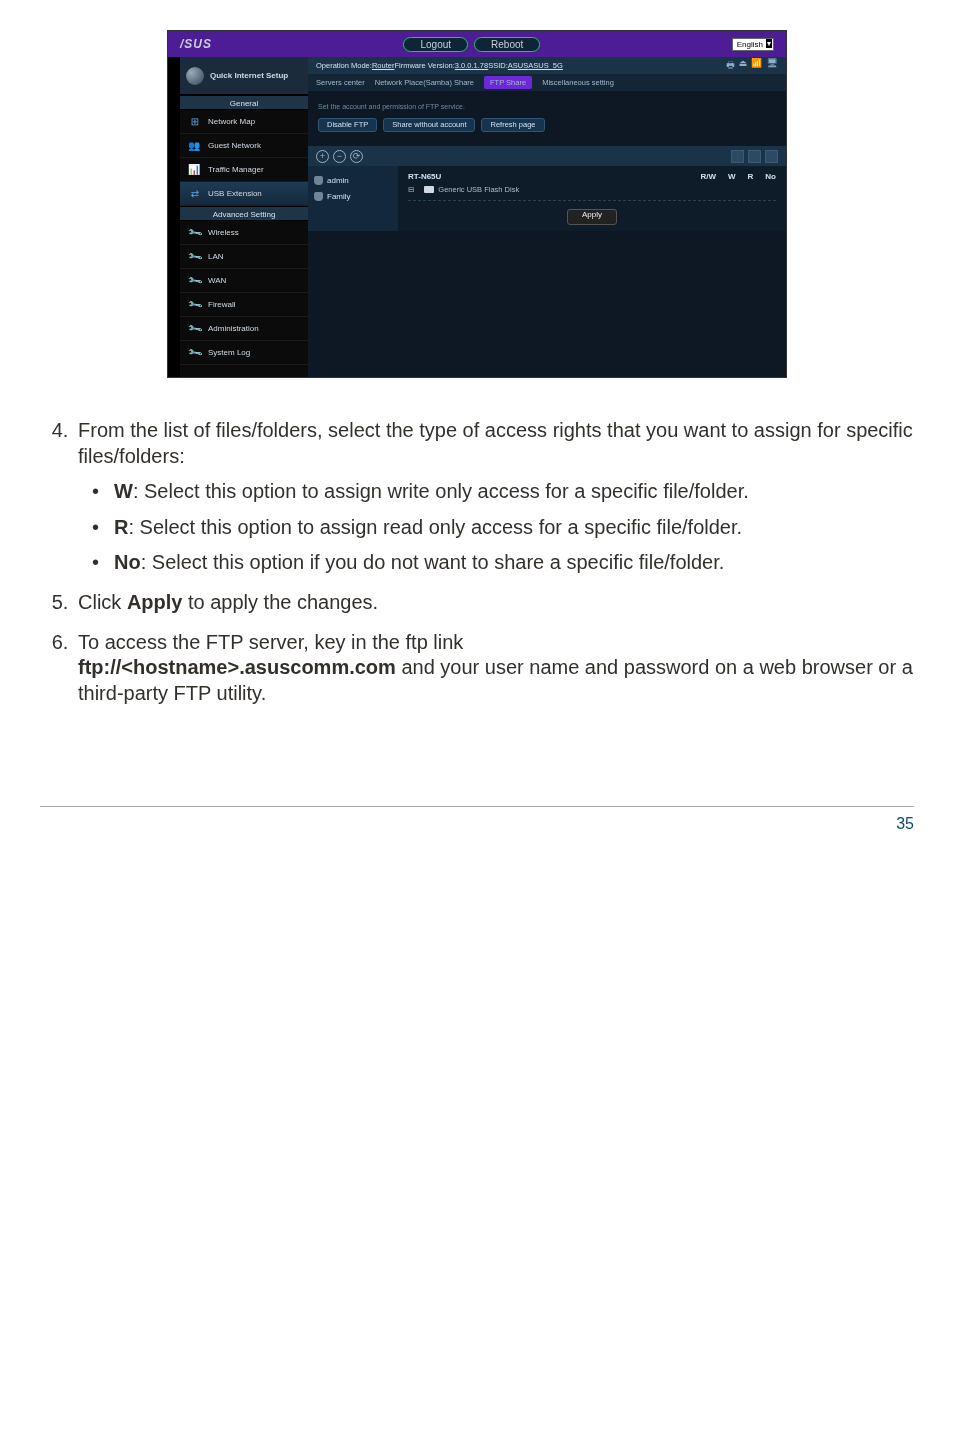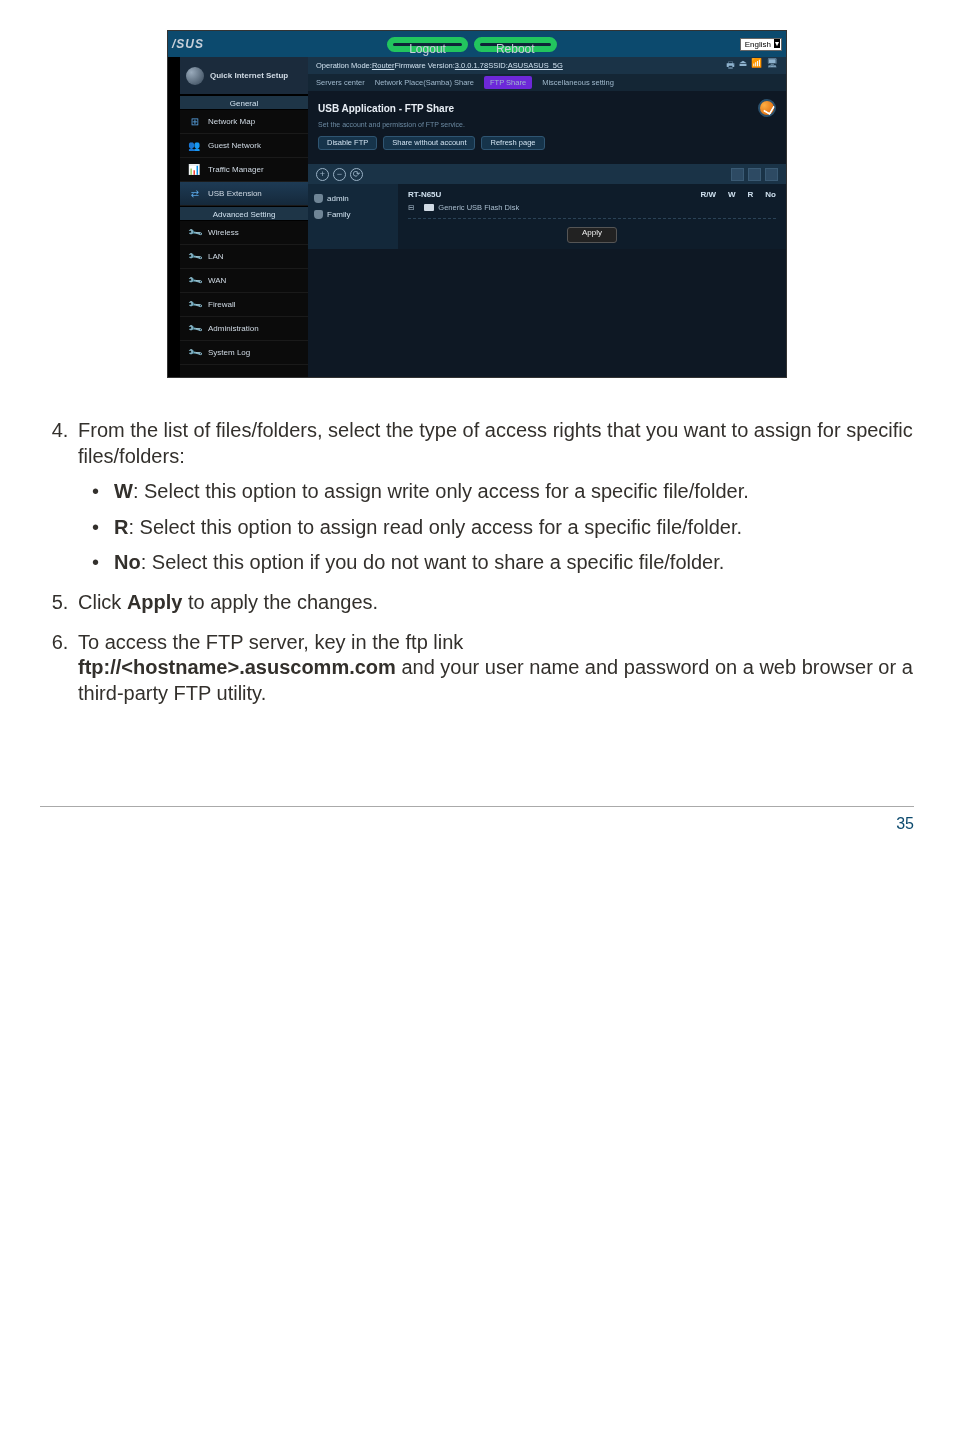--- a/index.html
+++ b/index.html
@@ -3,24 +3,24 @@
 <meta charset="utf-8">
 <style>
   * { margin: 0; padding: 0; box-sizing: border-box; }
   body { font-family: -apple-system, "Segoe UI", Helvetica, Arial, sans-serif; background: #fff; width: 954px; color: #2a2a2a; }
   .page { padding: 0 40px 40px 40px; }
   
   
   .shot-wrap { display: flex; justify-content: center; margin: 30px 0 40px; }
   .shot { width: 620px; font-size: 9px; color: #c8d0da; background: #000; border: 1px solid #333; }
   
-  .topbar { display: flex; align-items: center; height: 26px; background: #0c4a6e; padding: 0 4px; gap: 6px; }
+  .topbar { display: flex; align-items: center; height: 26px; background: #4c1d95; padding: 0 12px; gap: 6px; }
   .logo { font-style: italic; font-weight: 700; font-size: 12px; letter-spacing: 1px; }
   .topbar .spacer { flex: 1; }
-  .pillbtn { background: #0e2437; border: 6px solid #22c55e; height: 15px; line-height: 13px; padding: 0 16px; border-radius: 8px; font-size: 12px; }
+  .pillbtn { background: #0e2437; border: 1px solid #22c55e; height: 15px; line-height: 13px; padding: 0 16px; border-radius: 8px; font-size: 10px; }
   .lang { background: #fff; color: #000; font-size: 8px; padding: 1px 10px 1px 4px; border: 1px solid #666; position: relative; }
   .lang::after { content: "▾"; position: absolute; right: 1px; top: 0; font-size: 8px; background: #000; color: #fff; padding: 0 1px; }
   
   
   .body { display: flex; min-height: 320px; }
   
   .side { width: 128px; background: #0b0b0b; display: flex; flex-direction: column; margin-left: 12px; }
   .side .qis { display: flex; align-items: center; gap: 6px; height: 38px; background: #1b2b3c; border-bottom: 1px solid #000; padding-left: 6px; }
   .side .qis .globe { width: 18px; height: 18px; border-radius: 50%; background: radial-gradient(circle at 30% 30%, #9ab, #345); position: relative; }
   .side .qis-txt { font-size: 8px; line-height: 9px; font-weight: 600; color: #d0dae4; }
@@ -162,24 +162,20 @@
             </span>
           </div>
           <div class="tabs">
             <span>Servers center</span>
             <span>Network Place(Samba) Share</span>
             <span class="active">FTP Share</span>
             <span>Miscellaneous setting</span>
           </div>
 
           <div class="panel">
-            <div class="panel-title-row">
-              <span class="panel-title">USB Application - FTP Share</span>
-              <span class="orange-circle"></span>
-            </div>
             <div class="panel-sub">Set the account and permission of FTP service.</div>
             <div class="panel-btns">
               <span class="pbtn">Disable FTP</span>
               <span class="pbtn">Share without account</span>
               <span class="pbtn">Refresh page</span>
             </div>
           </div>
 
           <div class="divider-row">
             <span class="circle-btn">+</span>

